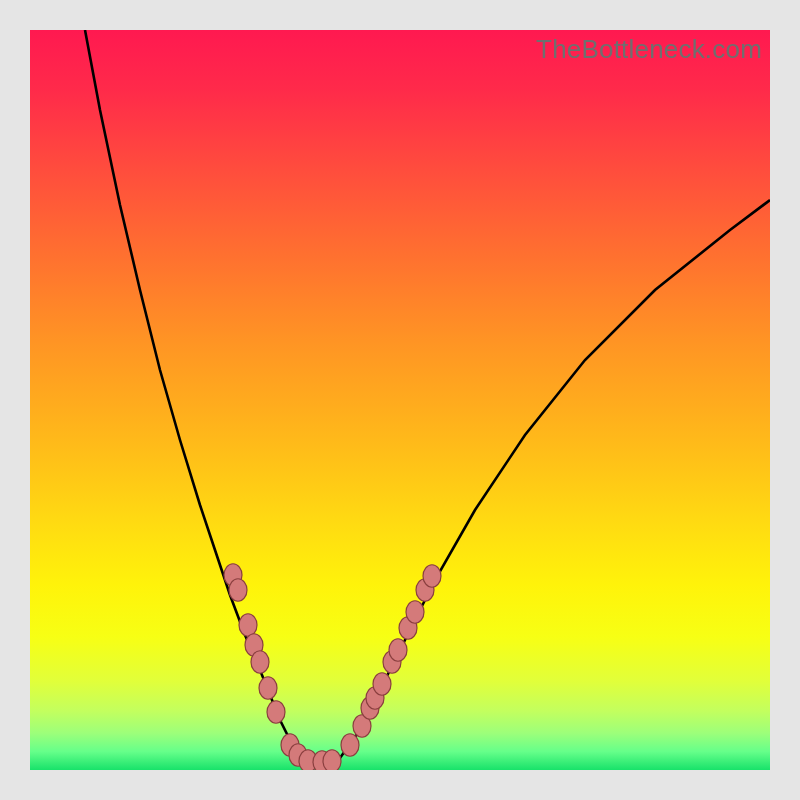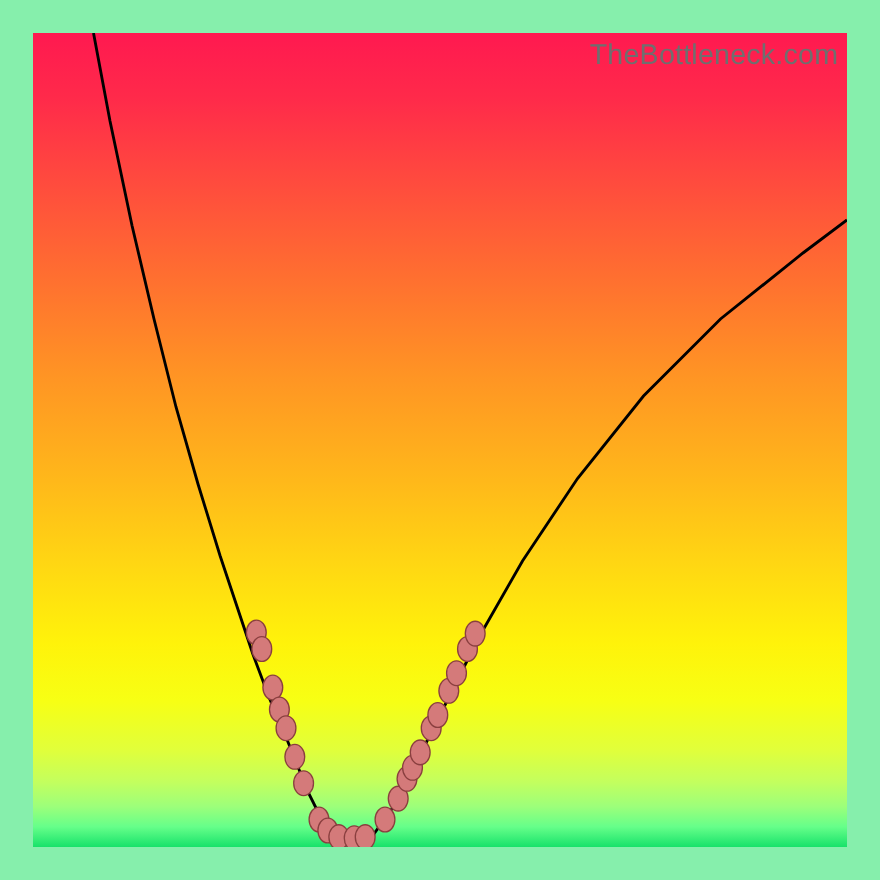--- a/index.html
+++ b/index.html
@@ -7,21 +7,21 @@
     padding: 0;
     width: 800px;
     height: 800px;
     overflow: hidden;
     background: #000;
     font-family: Arial, Helvetica, sans-serif;
   }
   .frame {
     position: absolute;
     inset: 0;
-    background: #86efac;
+    background: #e5e5e5;
   }
   .plot {
     position: absolute;
     left: 30px;
     top: 30px;
     width: 740px;
     height: 740px;
     overflow: hidden;
   }
   .gradient {

